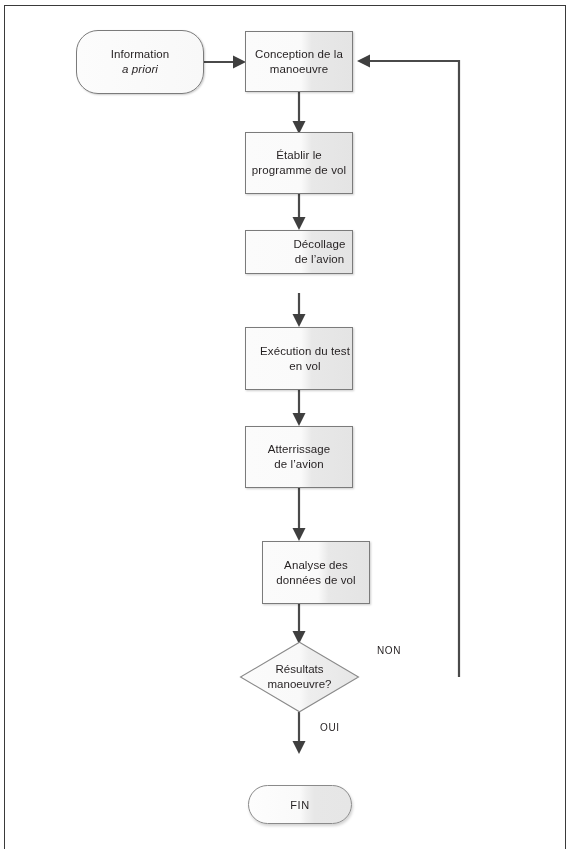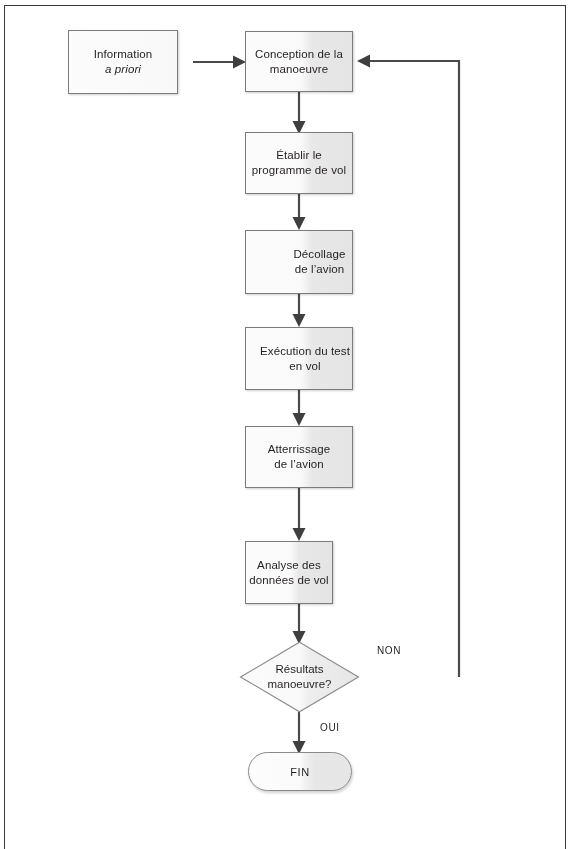--- a/index.html
+++ b/index.html
@@ -64,20 +64,21 @@
     background: linear-gradient(to right,
                 #fdfdfd 0%, #fafafa 50%, #f0f0f0 56%,
                 #e7e7e7 64%, #e6e6e6 100%);
     box-shadow: 1px 2px 3px rgba(0,0,0,0.18);
     display: flex;
     align-items: center;
     justify-content: center;
     color: #231f20;
     font-size: 11px;
     letter-spacing: 0.6px;
+    margin-top: 33px;
   }
 
   
   .decision {
     position: absolute;
   }
   .decision .dtext {
     position: absolute;
     left: 0; top: 0; right: 0; bottom: 0;
     display: flex;
@@ -148,63 +149,63 @@
   </svg>
 
   <svg class="conn" style="left:352px; top:52px;" width="118" height="636" viewBox="0 0 118 636">
     <polyline points="107,625 107,9 16,9" fill="none" stroke="#4a4a4a" stroke-width="2.2" stroke-linejoin="miter"></polyline>
     <polygon points="18,2.5 5,9 18,15.5" fill="#3f3f3f"></polygon>
   </svg>
 
   <div class="edge-label" style="left:377px; top:645px;">NON</div>
   <div class="edge-label" style="left:320px; top:722px;">OUI</div>
 
-  <div class="node plain" style="left:68px; top:30px; width:110px; height:64px;">
+  <div class="node plain" style="left:76px; top:30px; width:128px; height:64px;border-radius:22px;">
     <span class="lbl">
       <span>Information</span><br>
       <i>a priori</i>
     </span>
   </div>
 
   <div class="node" style="left:245px; top:31px; width:108px; height:61px;">
     <span class="lbl">
       <span>Conception de la</span><br>
       <span>manoeuvre</span>
     </span>
   </div>
 
   <div class="node" style="left:245px; top:132px; width:108px; height:62px;">
     <span class="lbl">
       <span>Établir le</span><br>
       <span>programme de vol</span>
     </span>
   </div>
 
-  <div class="node" style="left:245px; top:230px; width:108px; height:64px;padding-left:41px;">
+  <div class="node" style="left:245px; top:230px; width:108px; height:44px;padding-left:41px;">
     <span class="lbl">
       <span>Décollage</span><br>
       <span>de l’avion</span>
     </span>
   </div>
 
   <div class="node" style="left:245px; top:327px; width:108px; height:63px;padding-left:12px;">
     <span class="lbl">
       <span>Exécution du test</span><br>
       <span>en vol</span>
     </span>
   </div>
 
   <div class="node" style="left:245px; top:426px; width:108px; height:62px;">
     <span class="lbl">
       <span>Atterrissage</span><br>
       <span>de l’avion</span>
     </span>
   </div>
 
-  <div class="node" style="left:245px; top:541px; width:88px; height:63px;">
+  <div class="node" style="left:262px; top:541px; width:108px; height:63px;">
     <span class="lbl">
       <span>Analyse des</span><br>
       <span>données de vol</span>
     </span>
   </div>
 
   <div class="decision" style="left:239px; top:641px; width:121px; height:72px;">
     <svg width="121" height="72" viewBox="0 0 121 72">
       <defs>
         <linearGradient id="dgrad" x1="0" y1="0" x2="1" y2="0">

